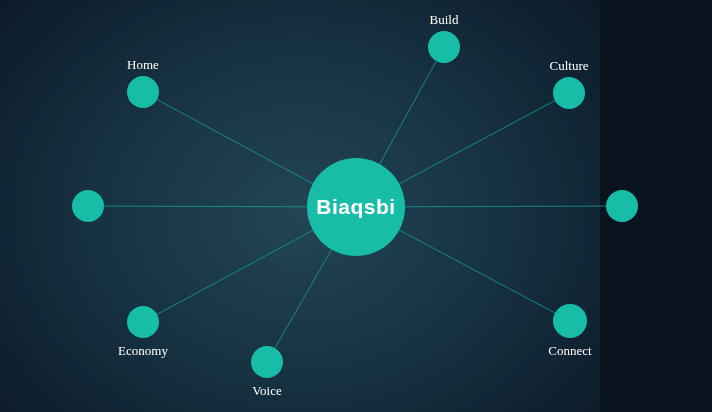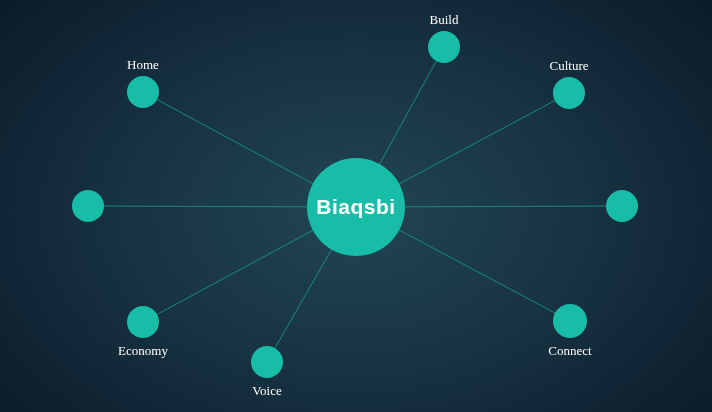--- a/index.html
+++ b/index.html
@@ -8,21 +8,21 @@
     background: #0a141e;
   }
   body {
     width: 712px;
     height: 412px;
     overflow: hidden;
     font-family: "Liberation Sans", sans-serif;
   }
   .canvas-wrap {
     position: relative;
-    width: 712px;
+    width: 600px;
     height: 412px;
     background: radial-gradient(ellipse 80% 95% at 50% 52%,
                 #224554 0%,
                 #183443 38%,
                 #102434 65%,
                 #0b1826 88%,
                 #091420 100%);
   }
   .canvas-wrap svg {
     position: absolute;

